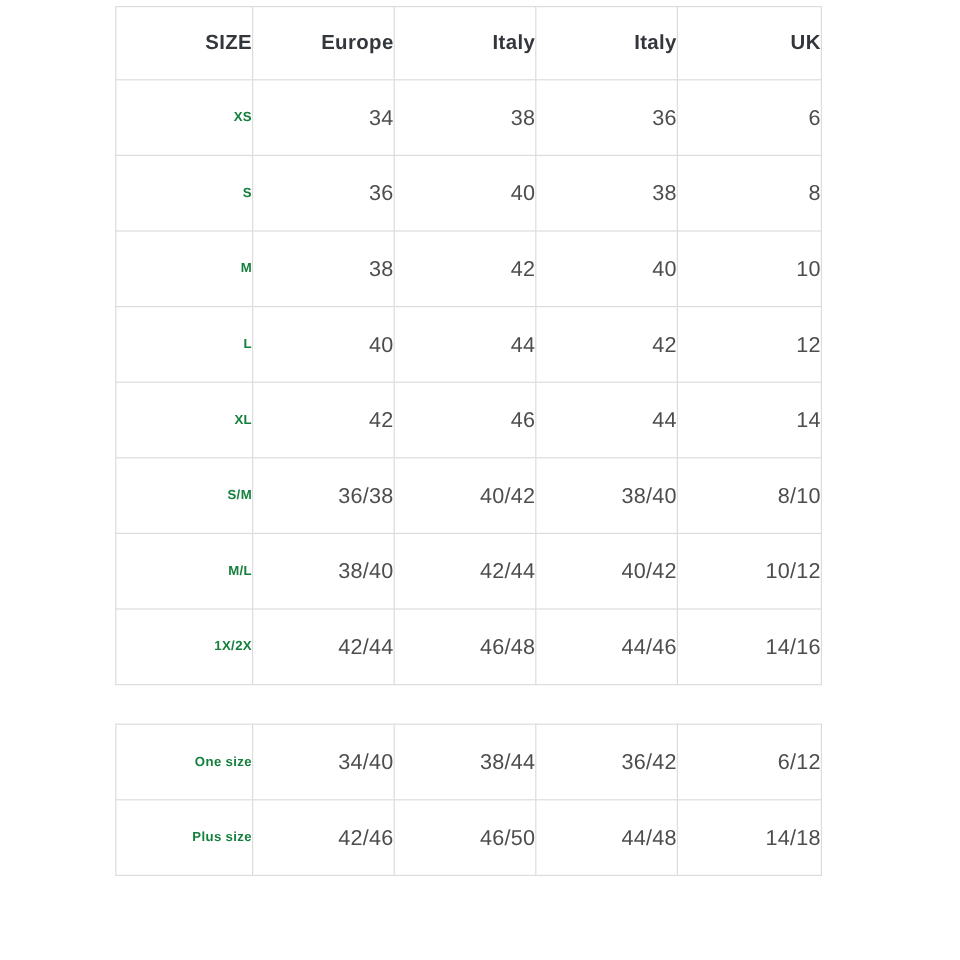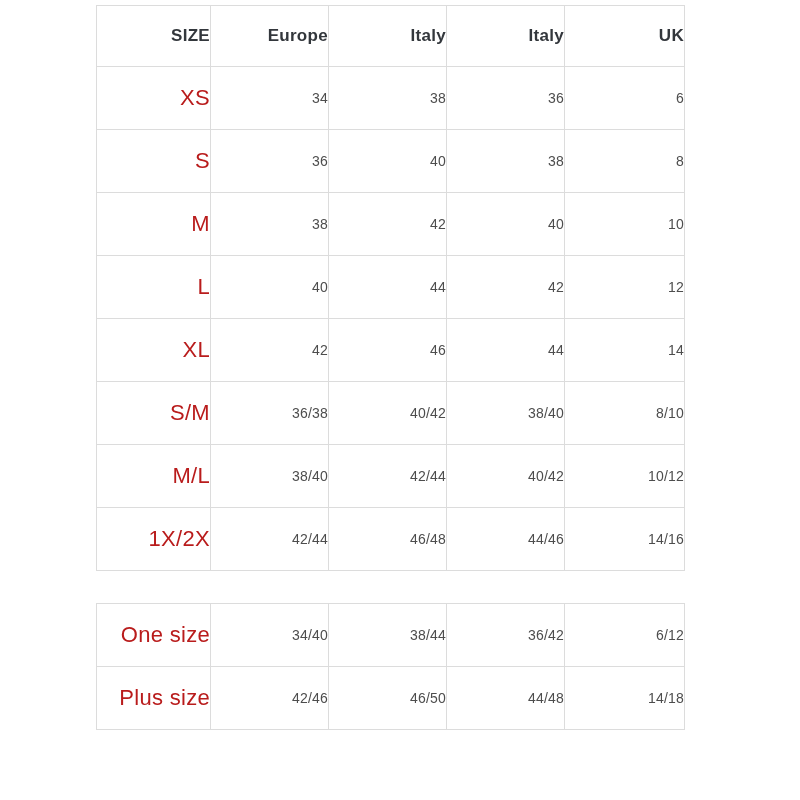--- a/index.html
+++ b/index.html
@@ -46,29 +46,29 @@
   table.size-table thead th {
     height: 60px;
     font-size: 17px;
     font-weight: 700;
     color: #33373c;
     letter-spacing: 0.3px;
   }
   
   table.size-table tbody th {
     height: 62px;
-    font-size: 22px;
-    font-weight: 400;
-    color: #b91c1c;
+    font-size: 11px;
+    font-weight: 700;
+    color: #15803d;
     letter-spacing: 0.3px;
   }
   
   table.size-table tbody td {
     height: 62px;
-    font-size: 14px;
+    font-size: 18px;
     font-weight: 400;
     color: #4d4d4d;
     letter-spacing: 0.2px;
   }
   table.size-table.special { margin-top: 32px; }
   table.size-table.special tbody th,
   table.size-table.special tbody td { height: 62px; }
 </style>
 </head>
 <body>

